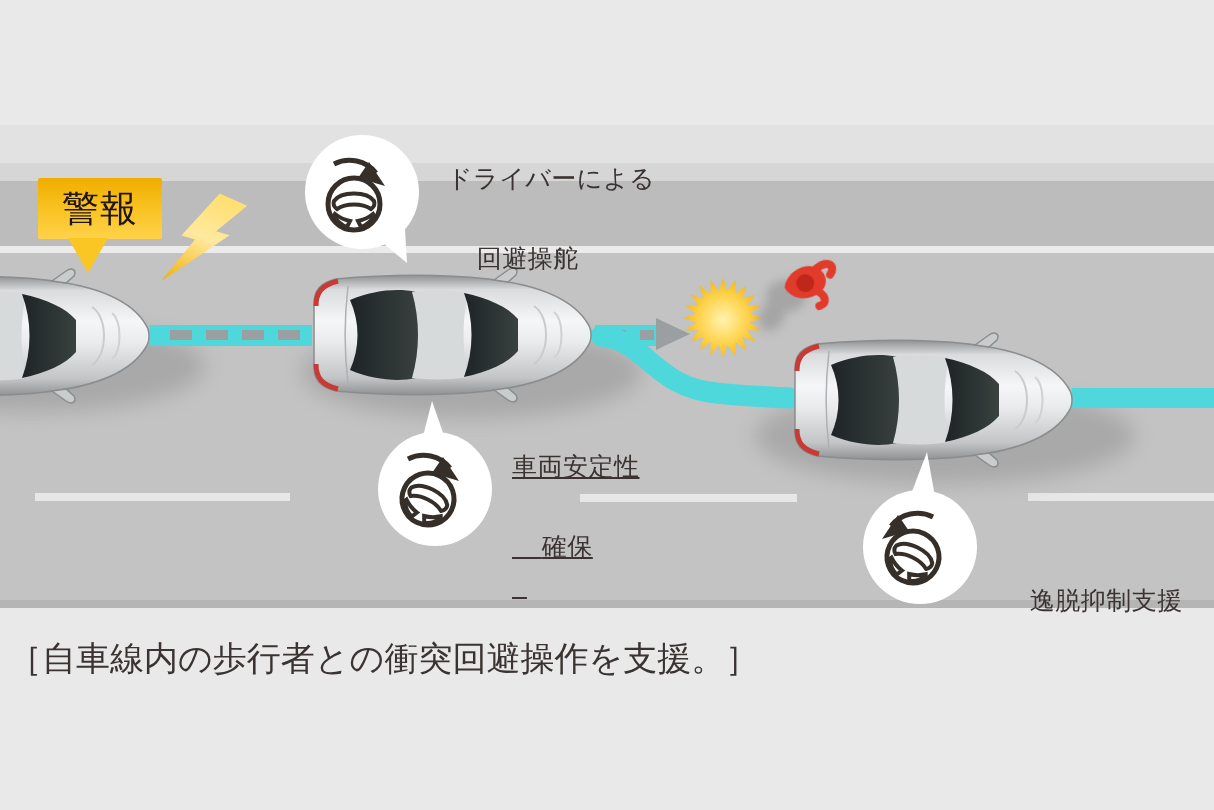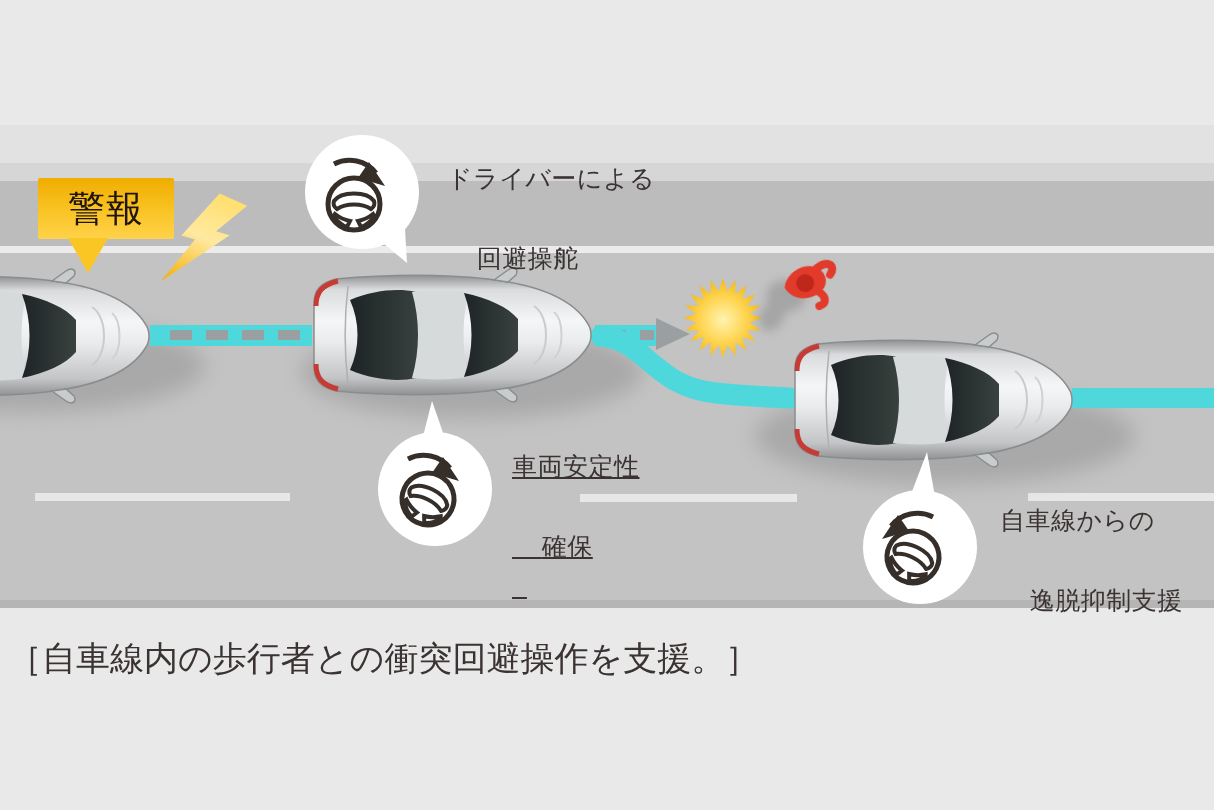--- a/index.html
+++ b/index.html
@@ -18,21 +18,21 @@
   #road-edge{top:600px;height:8px;background:#b5b5b5;}
   #bottom-area{top:608px;height:202px;background:#e9e9e9;}
 
   #diagram-svg{position:absolute;left:0;top:0;}
 
   .jp{position:absolute;white-space:pre;}
   .bubble-text{font-size:25px;line-height:40px;letter-spacing:0.5px;}
   #caption{left:8px;top:636px;font-size:34px;letter-spacing:0px;}
 
   #alert-label{
-    position:absolute;left:38px;top:178px;width:136px;height:61px;
+    position:absolute;left:38px;top:178px;width:124px;height:61px;
     background:linear-gradient(180deg,#f0ad00 0%,#f9c425 55%,#ffd24a 100%);
     display:flex;align-items:center;justify-content:center;
     font-size:37px;color:#20150f;letter-spacing:1px;border-radius:2px;
   }
   #alert-pointer{
     position:absolute;left:30px;top:60px;width:0;height:0;
     border-left:20px solid transparent;border-right:20px solid transparent;
     border-top:35px solid #f9c623;
   }
 </style>
@@ -200,19 +200,19 @@
   </div>
 
   <div class="jp bubble-text" style="left:447px;top:158px;"><span>ドライバーによる</span><br>
     <span>回避操舵</span>
   </div>
 
   <div class="jp bubble-text" style="left:512px;top:446px;text-decoration:underline;"><span>車両安定性</span><br>
     <span>確保</span>
   </div>
 
-  <div class="jp bubble-text" style="left:1000px;top:500px;"><span>自車線からの</span><br>
+  <div class="jp bubble-text" style="left:1000px;top:500px;"><br>
     <span>逸脱抑制支援</span>
   </div>
 
   <div class="jp" id="caption">［自車線内の歩行者との衝突回避操作を支援。］</div>
 
 </div>
 
 </body></html>

